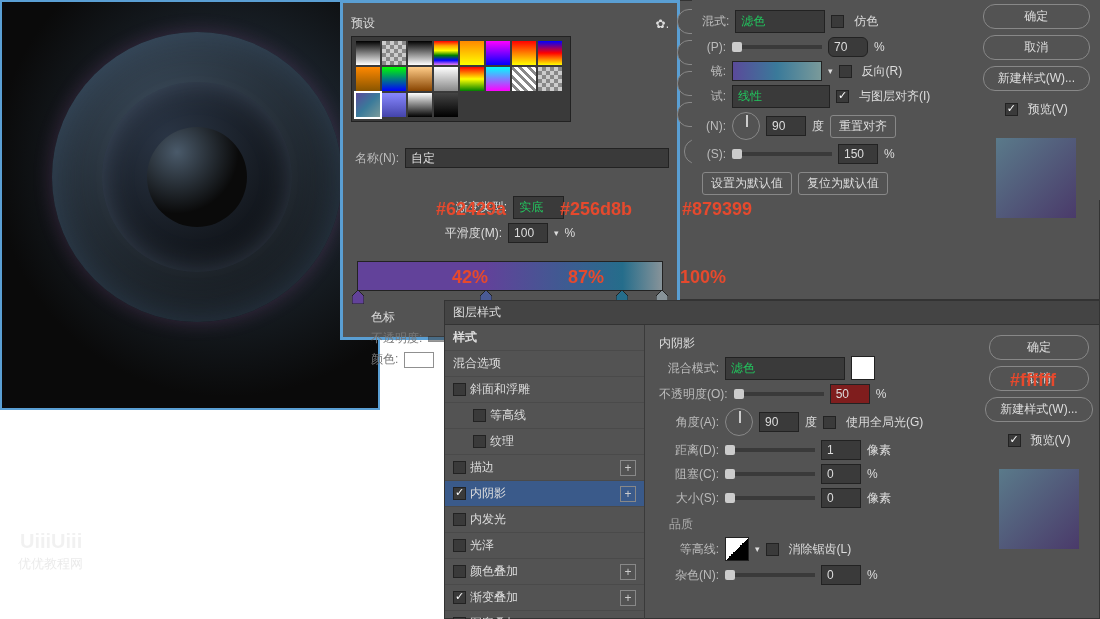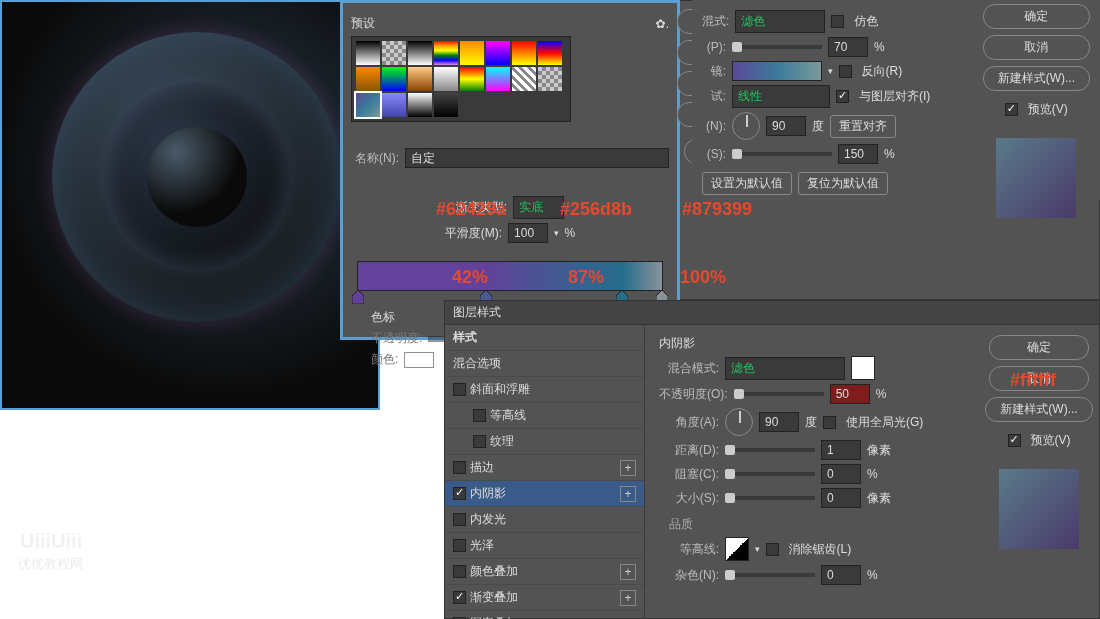--- a/index.html
+++ b/index.html
@@ -137,21 +137,21 @@
   <div style="padding:6px 10px">
     <div class="row">
       <span class="lbl" style="min-width:24px">混式:</span>
       <span class="select" style="width:90px">滤色</span>
       <span class="cb"></span>
       <span>仿色</span>
     </div>
     <div class="row">
       <span class="lbl" style="min-width:24px">(P):</span>
       <div class="slider" style="max-width:90px"></div>
-      <input class="input" style="width: 36px;" value="70">
+      <input class="input" style="width: 36px; border-radius: 6px;" value="70">
       <span>%</span>
     </div>
     <div class="row">
       <span class="lbl" style="min-width:24px">镜:</span>
       <div class="gradbar2" style="width:90px"></div>
       <span style="font-size:9px">▾</span>
       <span class="cb"></span>
       <span>反向(R)</span>
     </div>
     <div class="row">

